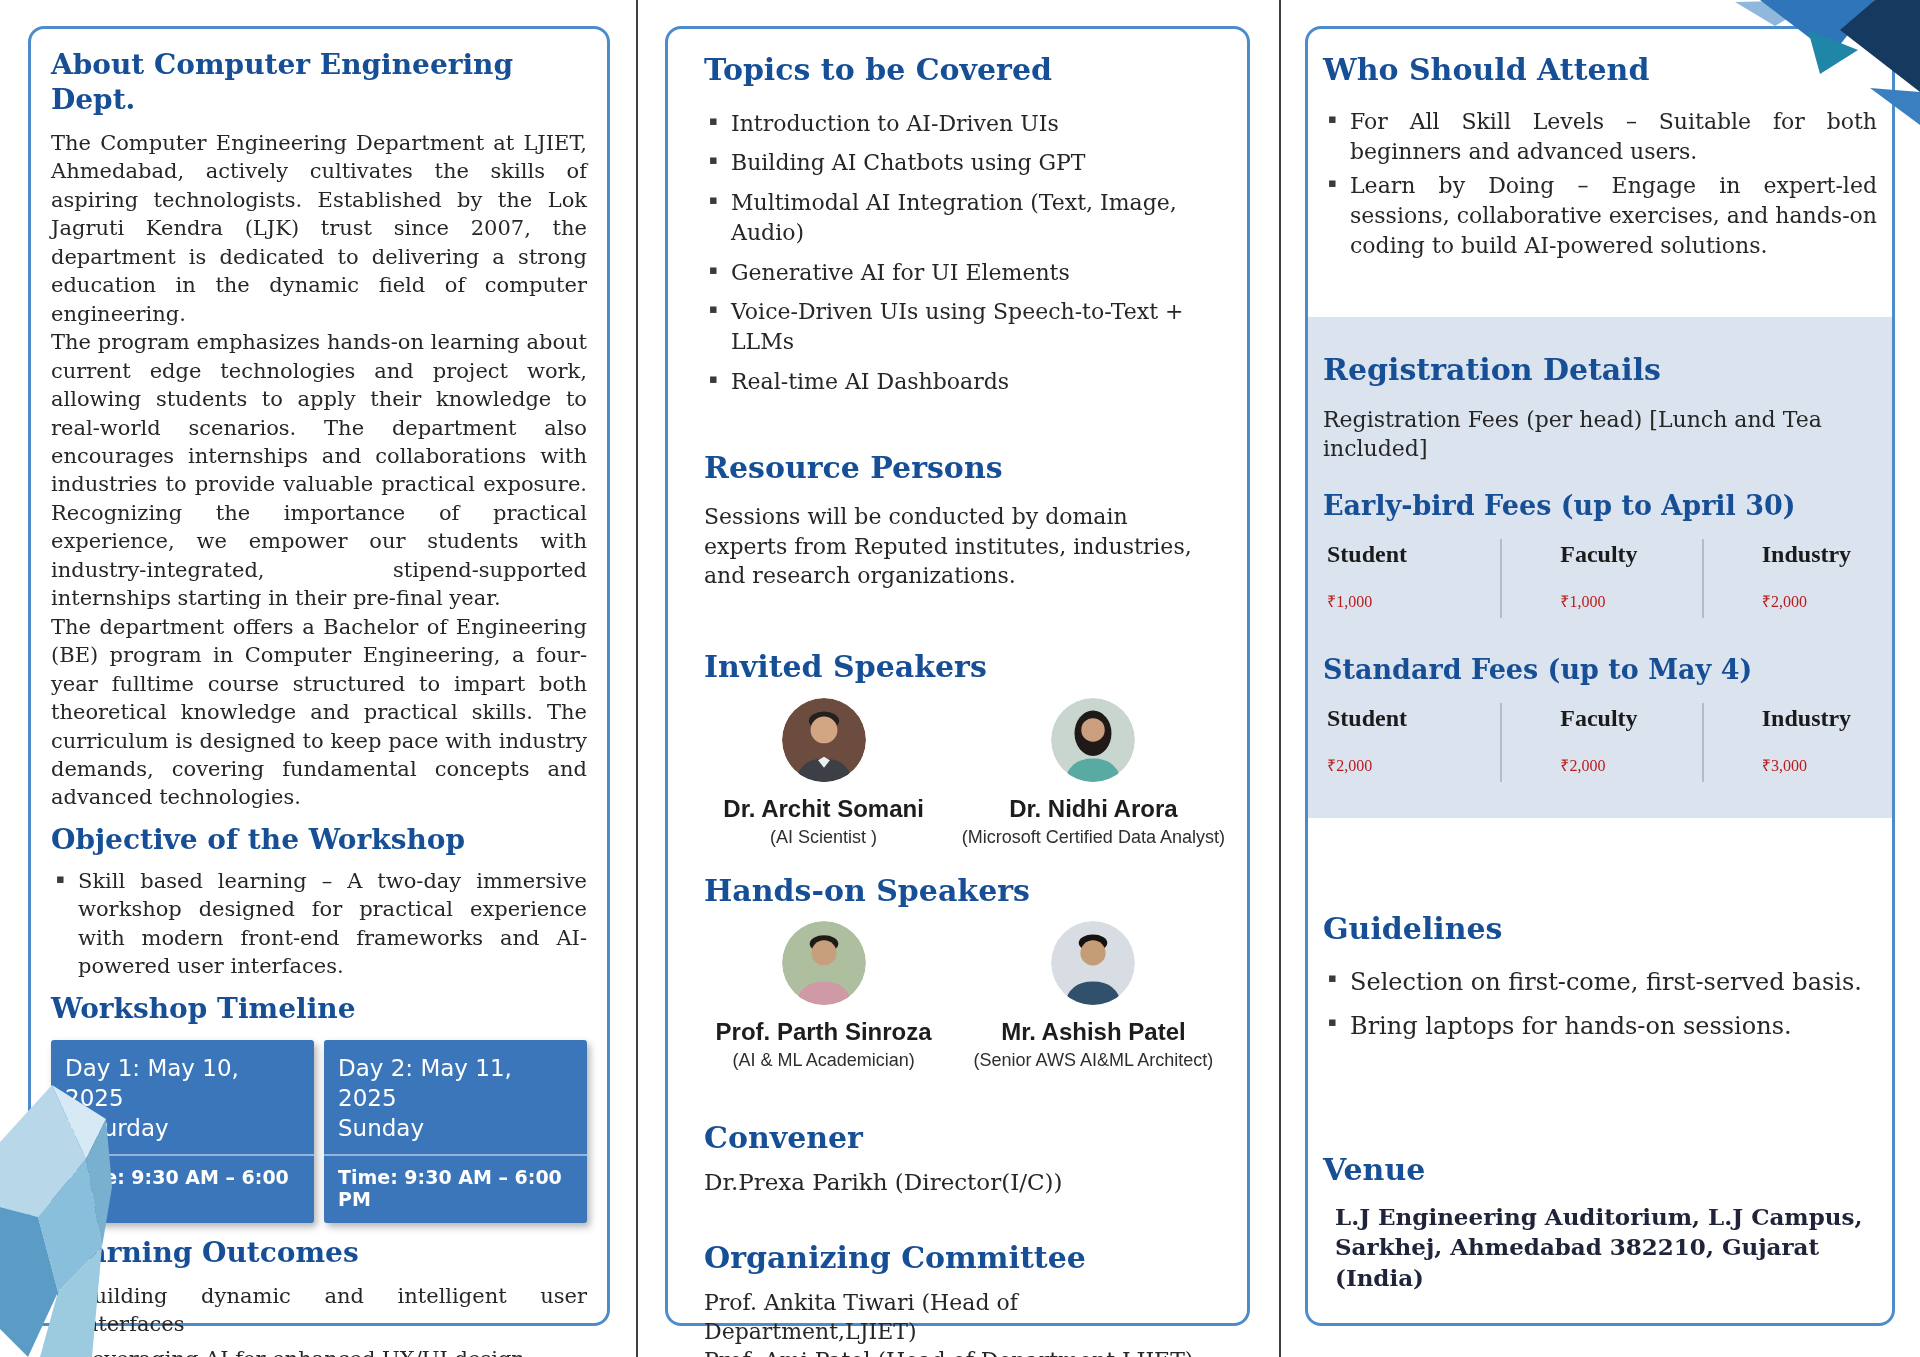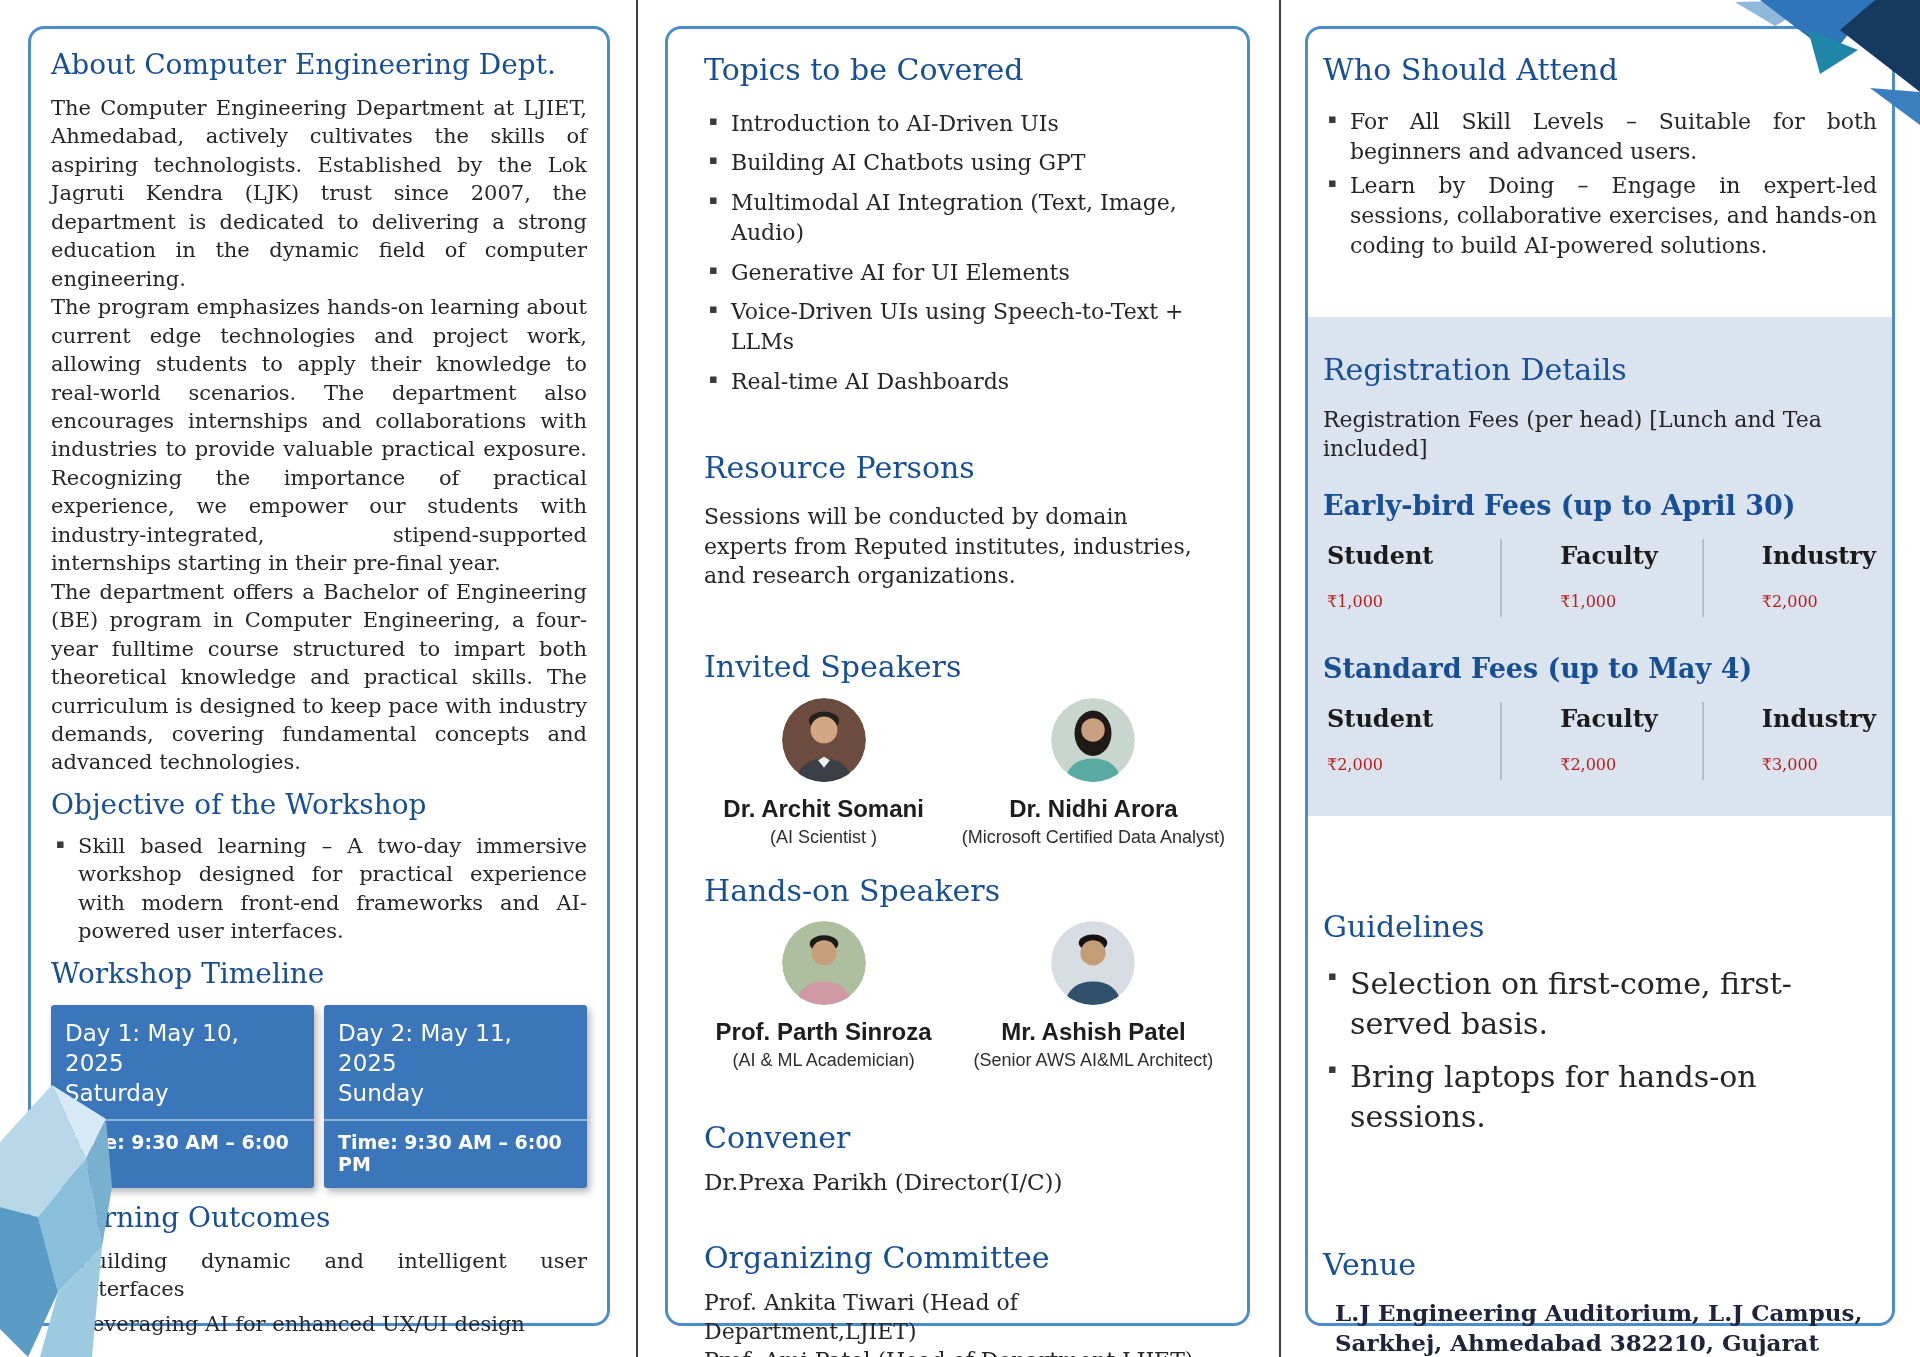--- a/index.html
+++ b/index.html
@@ -14,21 +14,21 @@
 
   
   .panel {
     position:absolute; top:26px; height:1300px; box-sizing:border-box;
     border:3px solid #4d8ccb; border-radius:16px; background:#fff; z-index:2;
   }
   .panel-left  { left:28px;   width:582px; padding:12px 20px 0 20px; }
   .panel-mid   { left:665px;  width:585px; padding:14px 34px 0 36px; }
   .panel-right { left:1305px; width:590px; padding:14px 0 0 0; }
 
-  h2 { font-size:30px; font-weight:normal; color:#174f96; margin:0; line-height:1.25; }
+  h2 { font-size:30px; font-weight:bold; color:#174f96; margin:0; line-height:1.25; }
   .panel-left h2 { font-size:28px; }
 
   
   .about-title { margin:6px 0 12px; }
   .body-copy p { font-size:21px; line-height:1.355; text-align:justify; margin:0; }
   .objective-title { margin:10px 0 10px; }
   ul.sq { list-style:none; margin:0; padding:0; }
   ul.sq li {
     position:relative; padding-left:27px; font-size:21px; line-height:1.355;
     text-align:justify; margin:0 0 6px 0;
@@ -73,28 +73,28 @@
 
   
   .attend { padding:0 15px; }
   .attend-title { margin:8px 0 18px; }
   ul.attend-list li { font-size:22px; line-height:1.37; margin-bottom:4px; }
   .band { margin-top:56px; background:#dbe3ef; padding:34px 15px 36px; }
   .reg-title { margin:0 0 16px; }
   .reg-note { font-size:22px; line-height:1.35; max-width:505px; margin:0 0 26px; }
   .fees-title { font-size:27px; font-weight:bold; color:#174f96; margin:0 0 18px; }
   .fee-grid { display:grid; grid-template-columns:1fr 1.15fr 1fr; margin:0 0 36px 2px; }
-  .fee-col { padding:2px 0 6px 2px; }
+  .fee-col { padding:2px 0 6px 2px;font-family:Liberation Serif, serif; }
   .fee-col + .fee-col { border-left:2px solid #b6bcc6; padding-left:58px; }
   .fee-label { font-size:24px; font-weight:bold; color:#1b1b1b; }
   .fee-amount { font-size:16px; margin-top:22px; color:#b91c1c; }
   .fee-grid:last-child { margin-bottom:0; }
   .guidelines { padding:0 15px; margin-top:92px; }
   .guidelines h2 { margin-bottom:18px; }
-  ul.guide li { text-align:left; font-size:30px; margin-bottom:12px; }
+  ul.guide li { text-align:left; font-size:24px; margin-bottom:12px; }
   .venue { padding:0 15px; margin-top:108px; }
   .venue-text { font-size:23px; font-weight:bold; line-height:1.32; color:#20243a; margin:14px 12px 0; max-width:560px; }
 
   
   .deco { position:absolute; z-index:5; }
   .deco-tr { top:0; right:0; width:200px; height:125px; }
   .deco-bl { left:0; bottom:0; width:115px; height:290px; }
 
   
   .av1 { --bg:#6b4c3e; --skin:#d2a683; --hair:#23201e; --shirt:#3c3f46; }

